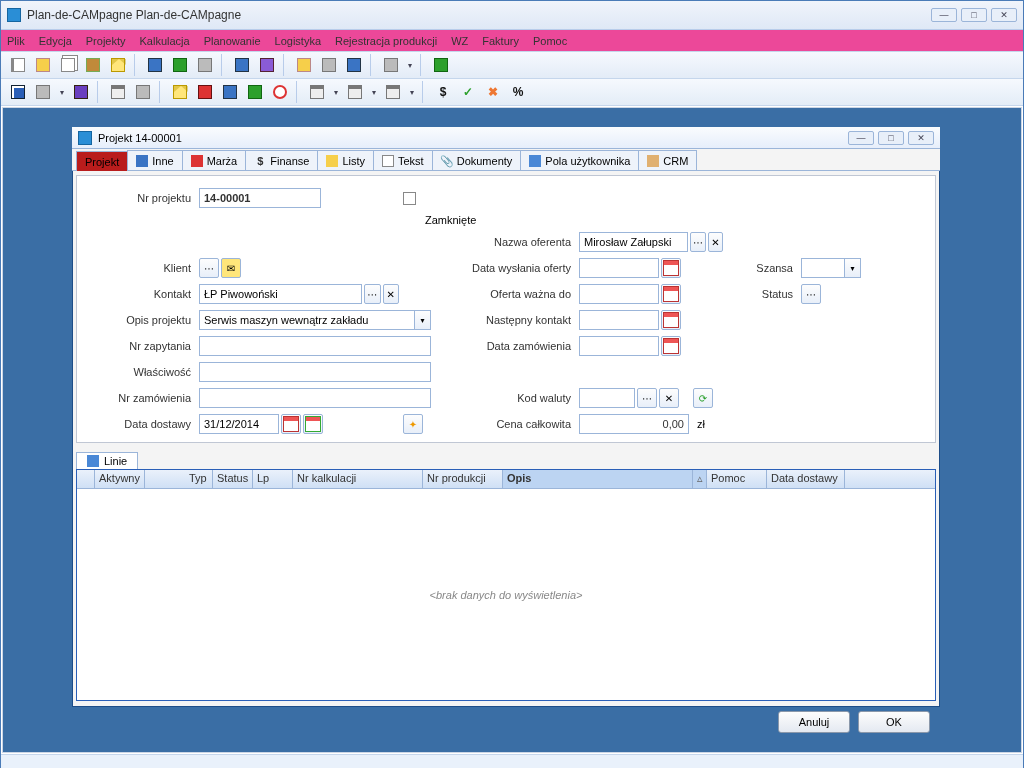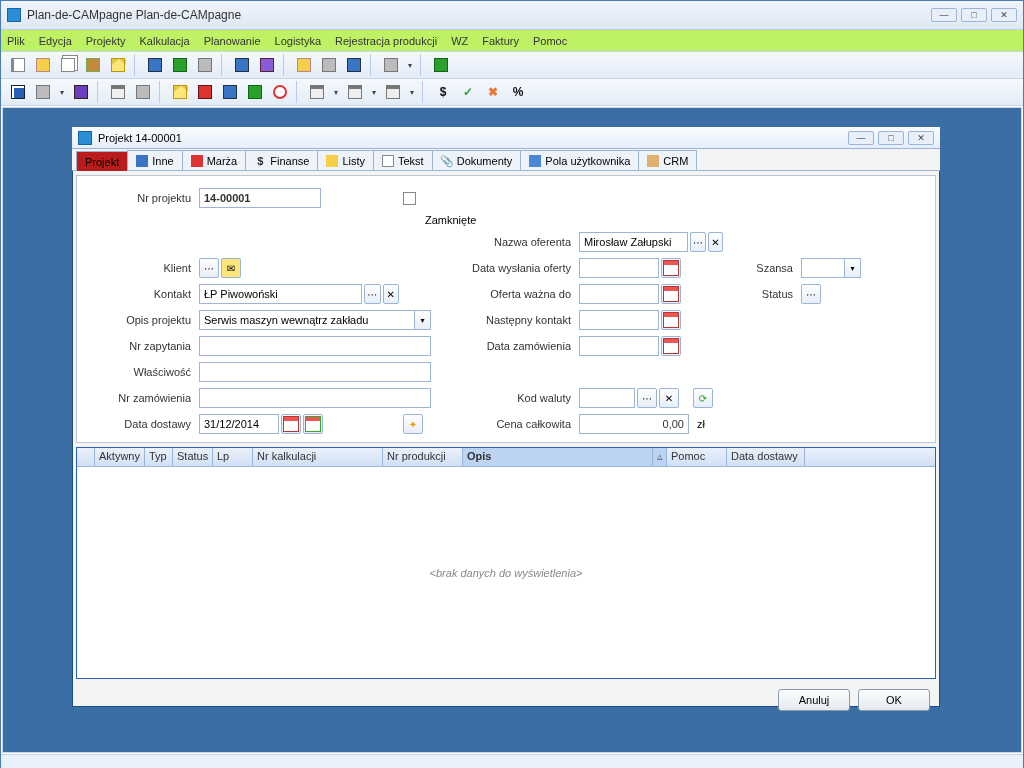--- a/index.html
+++ b/index.html
@@ -6,21 +6,21 @@
 body { background: #fff; width: 1024px; height: 768px; overflow: hidden; position: relative; }
 
 
 .outer-window { border: 1px solid #4a7bb7; width: 1024px; height: 768px; background: #fff; }
 .outer-title { height: 22px; background: linear-gradient(#f0f4fb,#dfe8f6); border-bottom: 1px solid #b8ccea; display:flex; align-items:center; padding:14px 6px; gap:6px; }
 .app-icon { width:14px; height:14px; background:#2a8ed6; display:inline-block; border:1px solid #1565a0; }
 .outer-title .title-text { color:#333; font-size:12px; }
 .win-btns { margin-left:auto; display:flex; gap:4px; }
 .win-btn { width:26px; height:14px; border:1px solid #9bb5d9; border-radius:2px; background:#e8eff9; font-size:9px; line-height:12px; text-align:center; color:#445; cursor:default; }
 
-.menubar { height:22px; background:#bef264; border-bottom:1px solid #c5d6ec; display:flex; align-items:center; padding:0 6px; gap:14px; }
+.menubar { height:22px; background:#ec4899; border-bottom:1px solid #c5d6ec; display:flex; align-items:center; padding:0 6px; gap:14px; }
 .menubar .mi { color:#333; cursor:default; }
 
 .toolbar { background:linear-gradient(#f6f9fe,#e3ecf7); border-bottom:1px solid #c5d6ec; padding:2px 6px; display:flex; flex-wrap:wrap; align-items:center; gap:3px; }
 .tbtn { width:22px; height:22px; border:1px solid transparent; display:flex; align-items:center; justify-content:center; border-radius:2px; }
 .tsep { width:5px; height:22px; border-left:1px solid #b8ccea; margin:0 2px; }
 .ticon { width:14px; height:14px; display:inline-block; }
 .i-new{background:#fff;border:1px solid #888; box-shadow:inset 2px 0 #888;}
 .i-open{background:#f6cf4a;border:1px solid #b88;}
 .i-copy{background:#fff;border:1px solid #888;box-shadow:2px -2px #fff,2px -2px 0 1px #888;}
 .i-box{background:#c08a3a;border:1px solid #7a5;}
@@ -396,25 +396,31 @@
             <div><span class="smbtn" style="color:#e90;">✦</span></div>
             <div class="lbl">Cena całkowita</div>
             <input class="inp num" readonly="" value="0,00" style="">
             <div style="padding-left:4px;">zł</div>
             <div></div>
               <div></div>
               <div></div>
           </div>
         </div>
 
+        <div class="subtabs">
+          <div class="subtab">
+              <span class="tab-icon ti-cal"></span>
+              <span>Linie</span>
+            </div>
+        </div>
         <div class="grid-wrap">
           <div class="grid-head">
             <div class="gh" style="width:18px;"></div>
             <div class="gh" style="width:50px;">Aktywny</div>
-            <div class="gh" style="width:28px;">Typ</div>
+            <div class="gh" style="width:28px;margin-left:40px;">Typ</div>
             <div class="gh" style="width:40px;">Status</div>
             <div class="gh" style="width:40px;">Lp</div>
             <div class="gh" style="width:130px;">Nr kalkulacji</div>
             <div class="gh" style="width:80px;">Nr produkcji</div>
             <div class="gh sel" style="width:190px;font-weight:bold;">Opis</div>
             <div class="gh sel" style="width:14px;color:#666;text-align:center;">▵</div>
             <div class="gh" style="width:60px;">Pomoc</div>
             <div class="gh" style="width:78px;">Data dostawy</div>
             <div class="gh" style="flex:1;border-right:none;"></div>
           </div>

